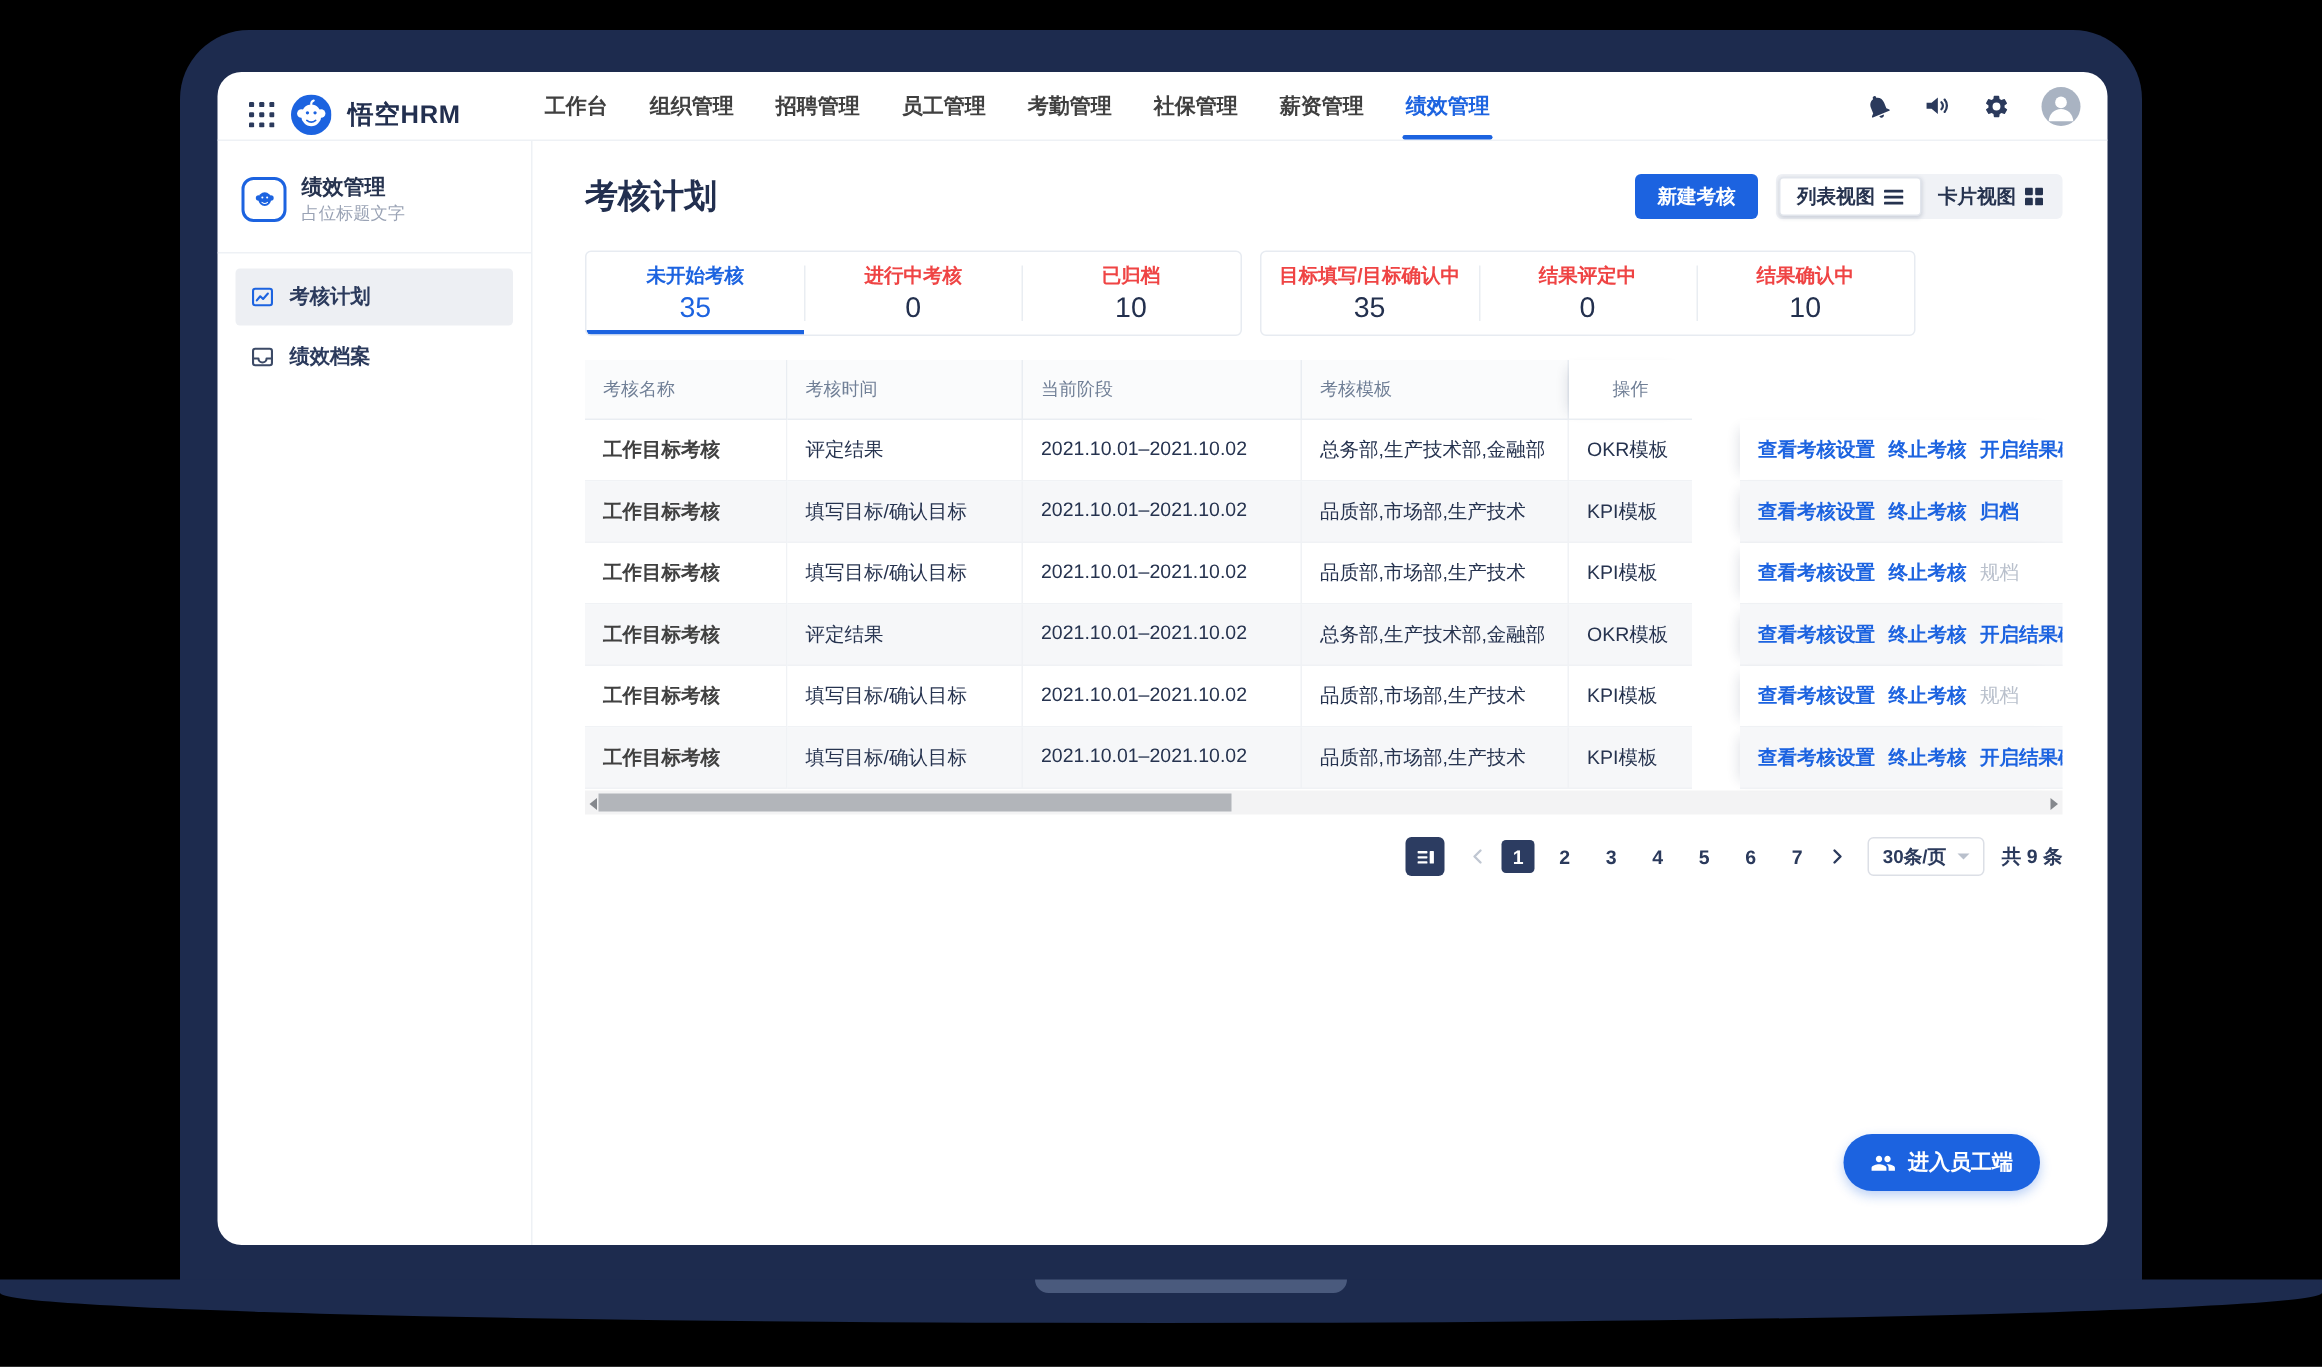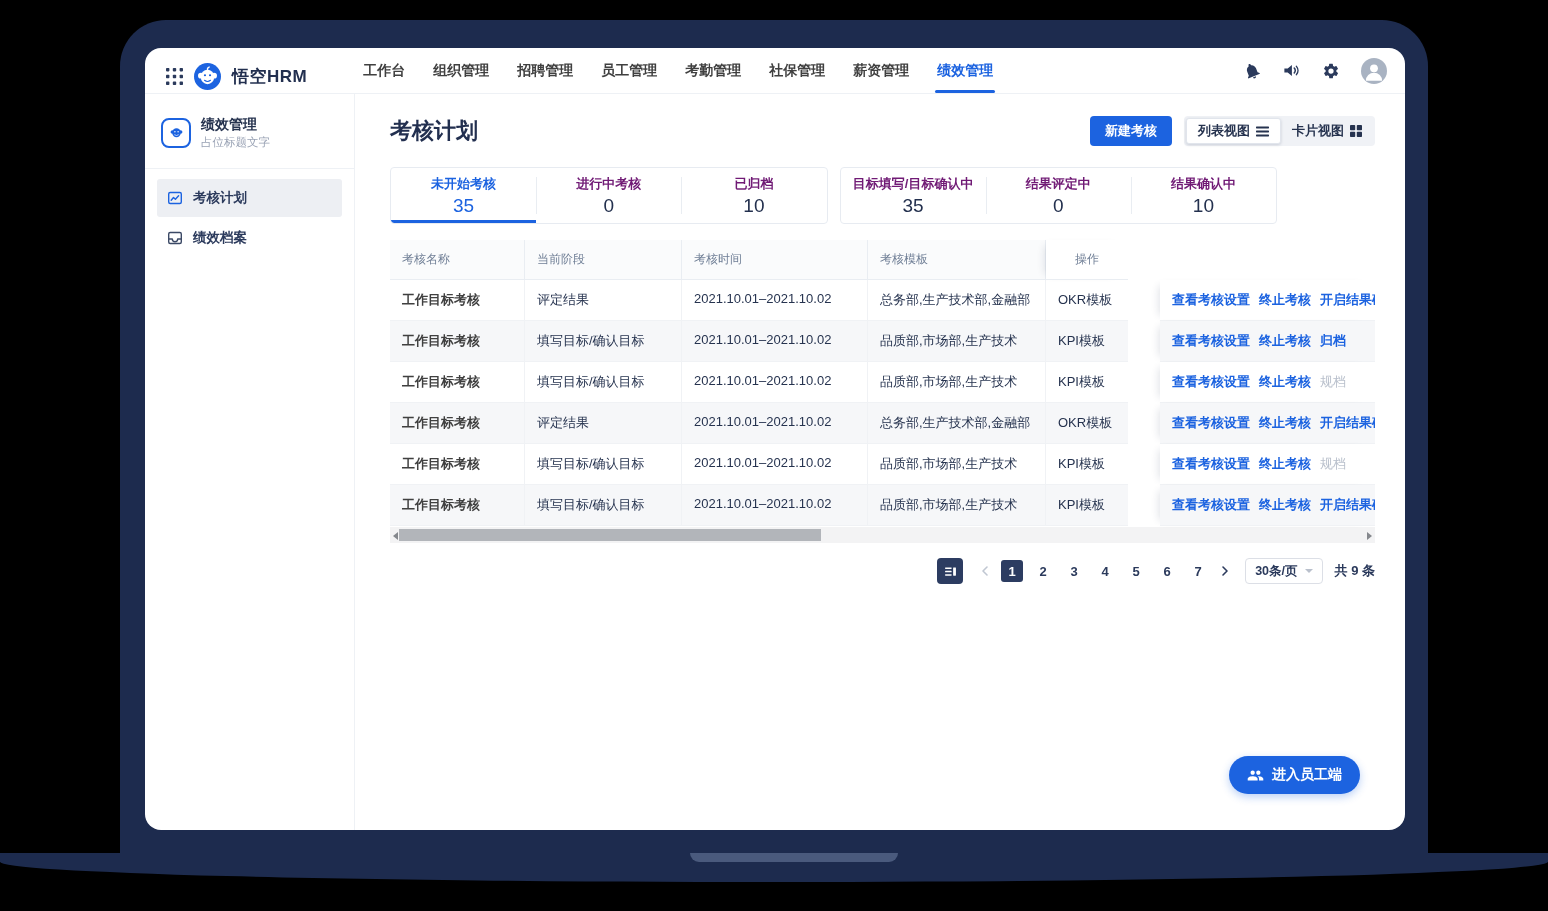--- a/index.html
+++ b/index.html
@@ -62,21 +62,21 @@
   .seg-item.active { background:#fff; border:1px solid #e1e5ec; box-shadow:0 1px 3px rgba(29,43,78,.18); }
 
   
   .stats-row { display:flex; gap:12px; margin-top:21px; width:887px; }
   .stat-card { flex:1; height:57px; border:1px solid #e7ebf1; border-radius:4px;
     display:flex; overflow:hidden; background:#fff; }
   .stat-cell { position:relative; flex:1; display:flex; flex-direction:column; align-items:center;
     justify-content:center; cursor:pointer; }
   .stat-cell + .stat-cell::before { content:""; position:absolute; left:0; top:9px; bottom:9px;
     width:1px; background:#e9edf2; }
-  .stat-label { font-size:13px; font-weight:600; color:#701a75; }
+  .stat-label { font-size:13px; font-weight:600; color:#ef4444; }
   .stat-value { font-size:19px; color:#23304e; margin-top:2px; }
   .stat-cell.active .stat-label, .stat-cell.active .stat-value { color:#1c63e0; }
   .stat-cell.active::after { content:""; position:absolute; left:0; right:0; bottom:0; height:3px;
     background:#1c63e0; border-bottom-left-radius:4px; }
 
   
   .table { width:985px; margin-top:16px; }
   .thead, .trow { display:grid; grid-template-columns:135px 157px 186px 178px 82px 247px; }
   .th { background:#fafbfc; color:#707f96; font-size:12px; padding:11px 12px;
     border-bottom:1px solid #e9edf2; border-right:1px solid #e9edf2; white-space:nowrap; }
@@ -309,22 +309,22 @@
             <div class="stat-cell">
               <span class="stat-label">结果确认中</span>
               <span class="stat-value">10</span>
             </div>
           </div>
         </div>
 
         <div class="table">
           <div class="thead">
             <div class="th">考核名称</div>
+            <div class="th">考核时间</div>
             <div class="th">当前阶段</div>
-            <div class="th">考核时间</div>
             <div class="th">考核模板</div>
             <div class="th">操作</div>
           </div>
 
           <div class="trow">
             <div class="td name">工作目标考核</div>
             <div class="td">评定结果</div>
             <div class="td">2021.10.01–2021.10.02</div>
             <div class="td">总务部,生产技术部,金融部</div>
             <div class="td">OKR模板</div>

